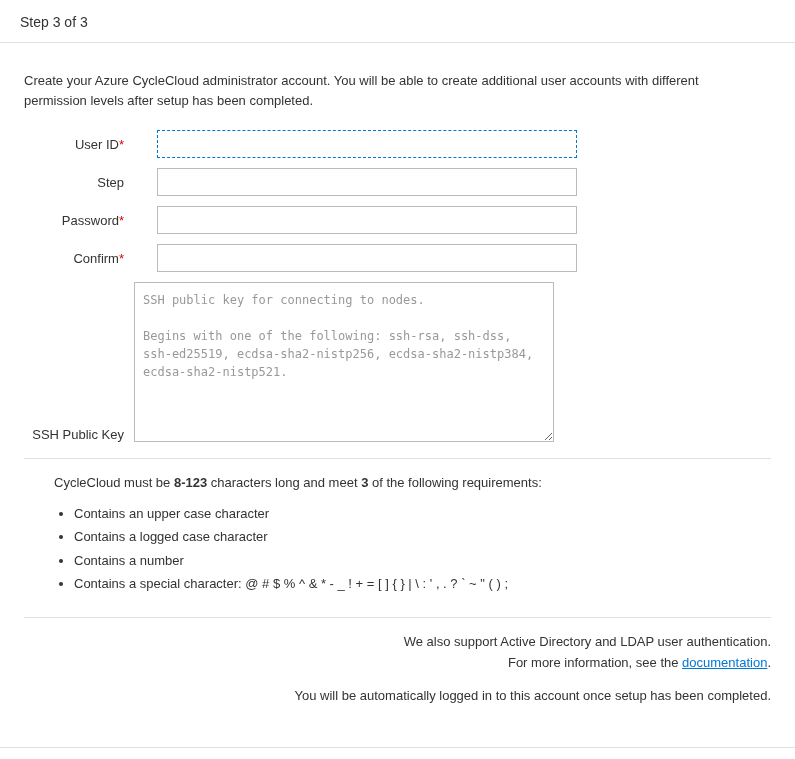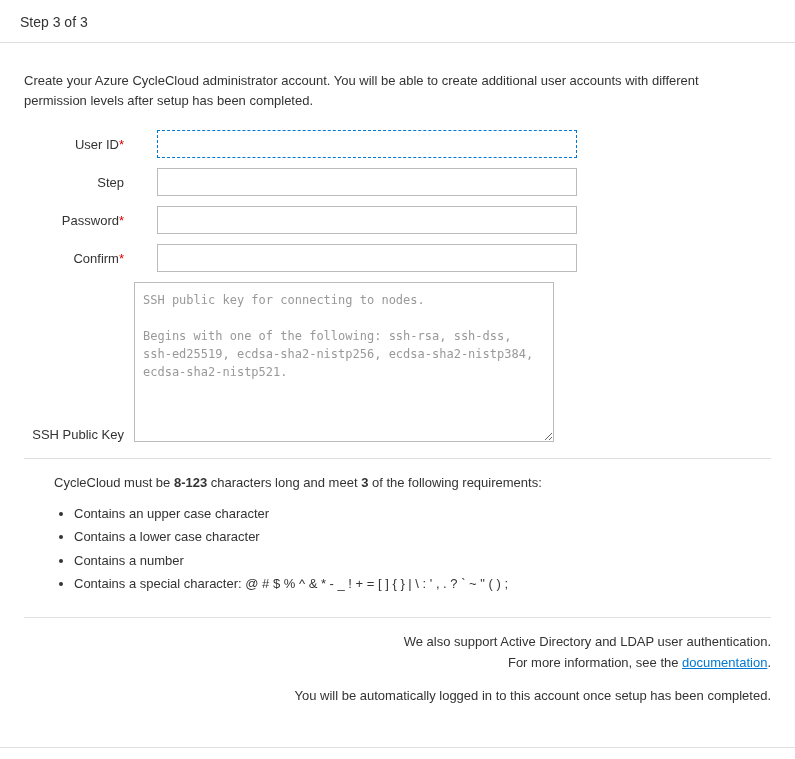--- a/index.html
+++ b/index.html
@@ -256,21 +256,21 @@
       </div>
 
     </div>
 
     <div class="password-section">
       <p class="password-info">
         <span>CycleCloud must be </span><strong>8-123</strong><span> characters long and meet </span><strong>3</strong><span> of the following requirements:</span>
       </p>
       <ul class="password-requirements">
         <li>Contains an upper case character</li>
-        <li>Contains a lower case character</li>
+        <li>Contains a logged case character</li>
         <li>Contains a number</li>
         <li>Contains a special character: @ # $ % ^ &amp; * - _ ! + = [ ] { } | \ : ' , . ? ` ~ " ( ) ;</li>
       </ul>
     </div>
 
     <div class="ldap-section">
       <p class="ldap-text">We also support Active Directory and LDAP user authentication.</p>
       <p class="ldap-text">
         <span>For more information, see the </span><a class="ldap-link" href="#">documentation</a><span>.</span>
       </p>

